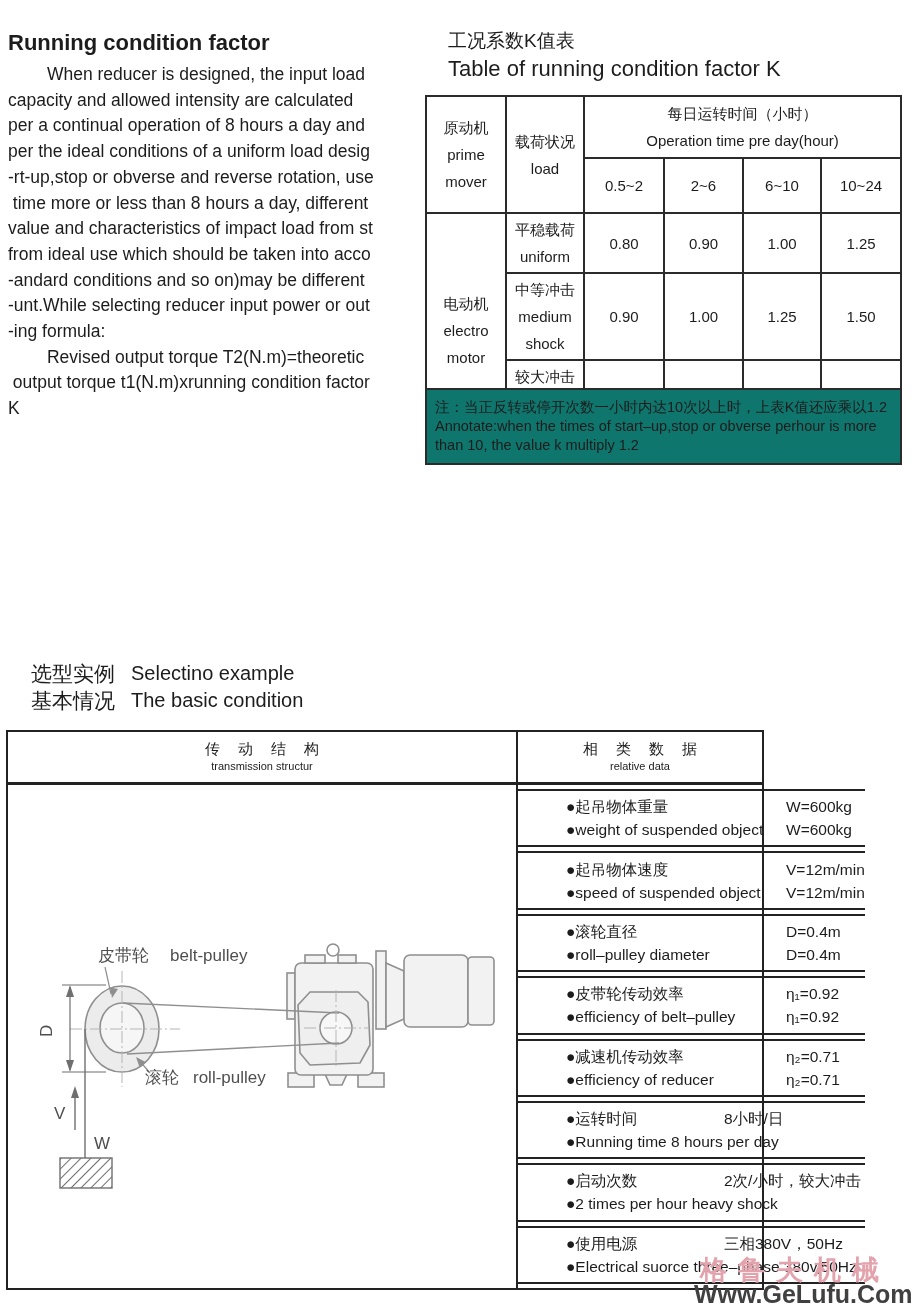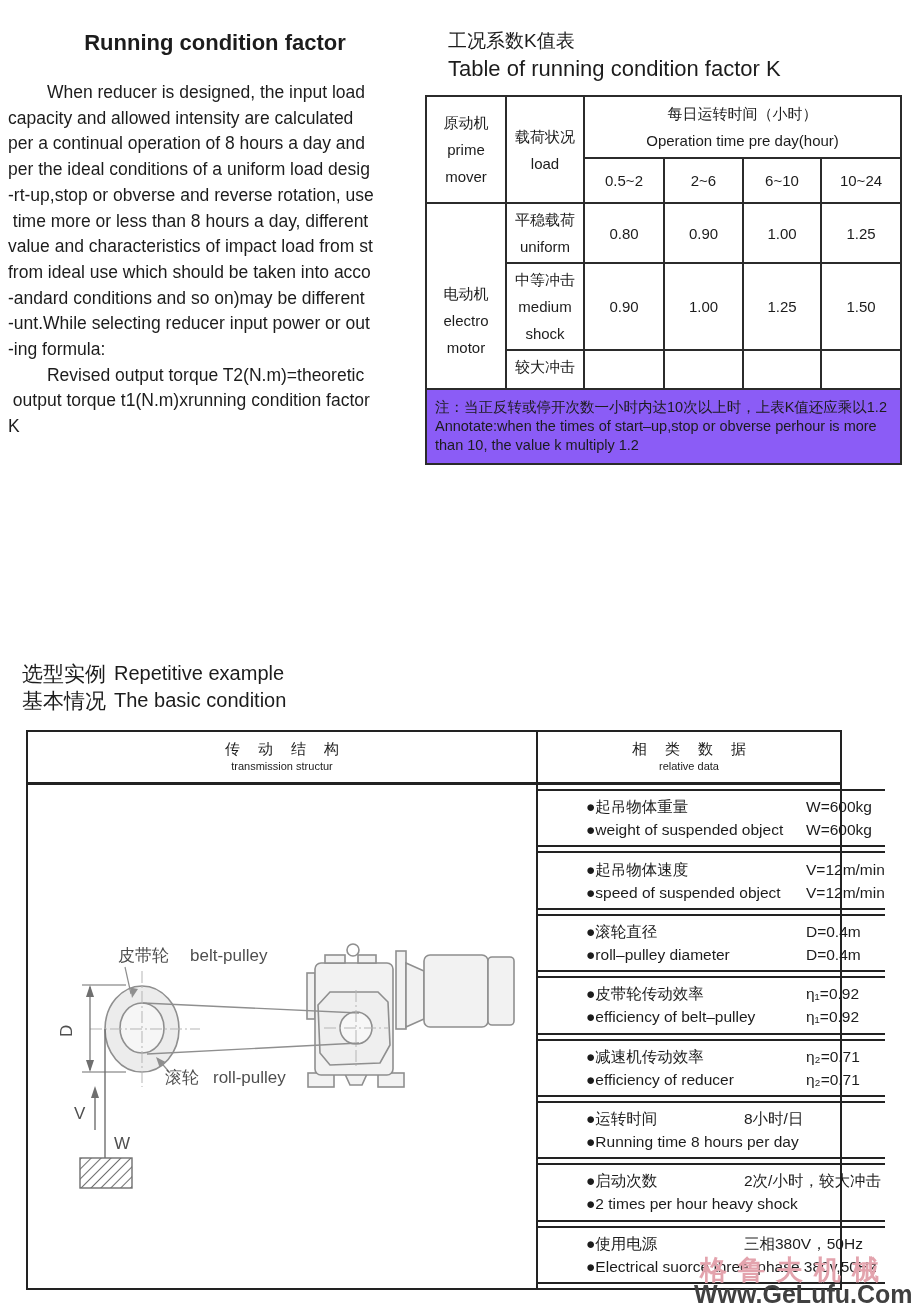--- a/index.html
+++ b/index.html
@@ -1,40 +1,40 @@
 <!DOCTYPE html>
 <html><head>
 <meta charset="utf-8">
 <style>
   html,body{margin:0;padding:0;background:#ffffff;}
   body{width:921px;height:1308px;position:relative;font-family:"Liberation Sans",sans-serif;color:#1c1c1c;overflow:hidden;}
 
   
   .article{position:absolute;left:8px;top:30px;width:414px;}
-  .article .title{font-size:22px;font-weight:bold;margin:0 0 24px 0;text-align:center;}
+  .article .title{font-size:22px;font-weight:bold;margin:0 0 6px 0;}
   .article .pline{font-size:17.5px;line-height:25.7px;white-space:pre;}
 
   
   .ktitle-zh{position:absolute;left:448px;top:28px;font-size:19px;}
   .ktitle-en{position:absolute;left:448px;top:56px;font-size:22px;}
   table.ktable{position:absolute;left:425px;top:95px;width:475px;border-collapse:collapse;table-layout:fixed;}
   table.ktable td{border:2px solid #2b2b2b;text-align:center;vertical-align:middle;
                   font-size:15px;line-height:27px;padding:2px;white-space:pre-line;}
-  tr.krow-h1{height:62px;} tr.krow-h2{height:45px;} tr.krow-b{height:56px;}
+  tr.krow-h1{height:62px;} tr.krow-h2{height:55px;} tr.krow-b{height:56px;}
   .knote{position:absolute;left:425px;top:388px;width:459px;border:2px solid #2b2b2b;
-         padding:8px 6px 8px 8px;font-size:14.5px;line-height:19px;background:#8b5cf6;}
+         padding:8px 6px 8px 8px;font-size:14.5px;line-height:19px;background:#0f766e;}
 
   
   .exhead{position:absolute;left:22px;top:660px;}
-  .exhead .row{display:flex;gap:8px;align-items:flex-end;line-height:27px;}
+  .exhead .row{display:flex;gap:16px;align-items:flex-end;line-height:27px;margin-left:9px;}
   .exhead .zh{font-size:21px;} .exhead .en{font-size:20px;}
 
   
-  .bigtable{position:absolute;left:6px;top:730px;width:816px;height:560px;
-            border:2px solid #222;box-sizing:border-box;display:flex;flex-direction:column;margin-left:20px;}
+  .bigtable{position:absolute;left:6px;top:730px;width:758px;height:560px;
+            border:2px solid #222;box-sizing:border-box;display:flex;flex-direction:column;}
   .bt-header{display:flex;height:50px;border-bottom:3px solid #222;flex:none;}
   .bt-hcell{display:flex;flex-direction:column;align-items:center;justify-content:center;}
   .bt-hcell.hleft{width:510px;border-right:2px solid #222;flex:none;box-sizing:border-box;}
   .bt-hcell.hright{flex:1;}
   .bt-hcell .zh{font-size:15px;letter-spacing:18px;text-indent:18px;line-height:18px;}
   .bt-hcell .en{font-size:11px;line-height:17px;}
   .bt-body{display:flex;flex:1;min-height:0;}
   .bt-left{width:510px;flex:none;border-right:2px solid #222;box-sizing:border-box;position:relative;}
   .bt-right{flex:1;display:flex;flex-direction:column;gap:4px;padding:4px 0;min-height:0;}
   .datarow{flex:1;border-top:2px solid #222;border-bottom:2px solid #222;
@@ -136,21 +136,21 @@
   </table>
 
 <div class="knote">
   <div>注：当正反转或停开次数一小时内达10次以上时，上表K值还应乘以1.2</div>
   <div>Annotate:when the times of start–up,stop or obverse perhour is more than 10, the value k multiply 1.2</div>
 </div>
 
 <div class="exhead">
   <div class="row">
     <span class="zh">选型实例</span>
-    <span class="en">Repetitive example</span>
+    <span class="en">Selectino example</span>
   </div>
   <div class="row">
     <span class="zh">基本情况</span>
     <span class="en">The basic condition</span>
   </div>
 </div>
 
 <div class="bigtable">
   <div class="bt-header">
     <div class="bt-hcell hleft">

